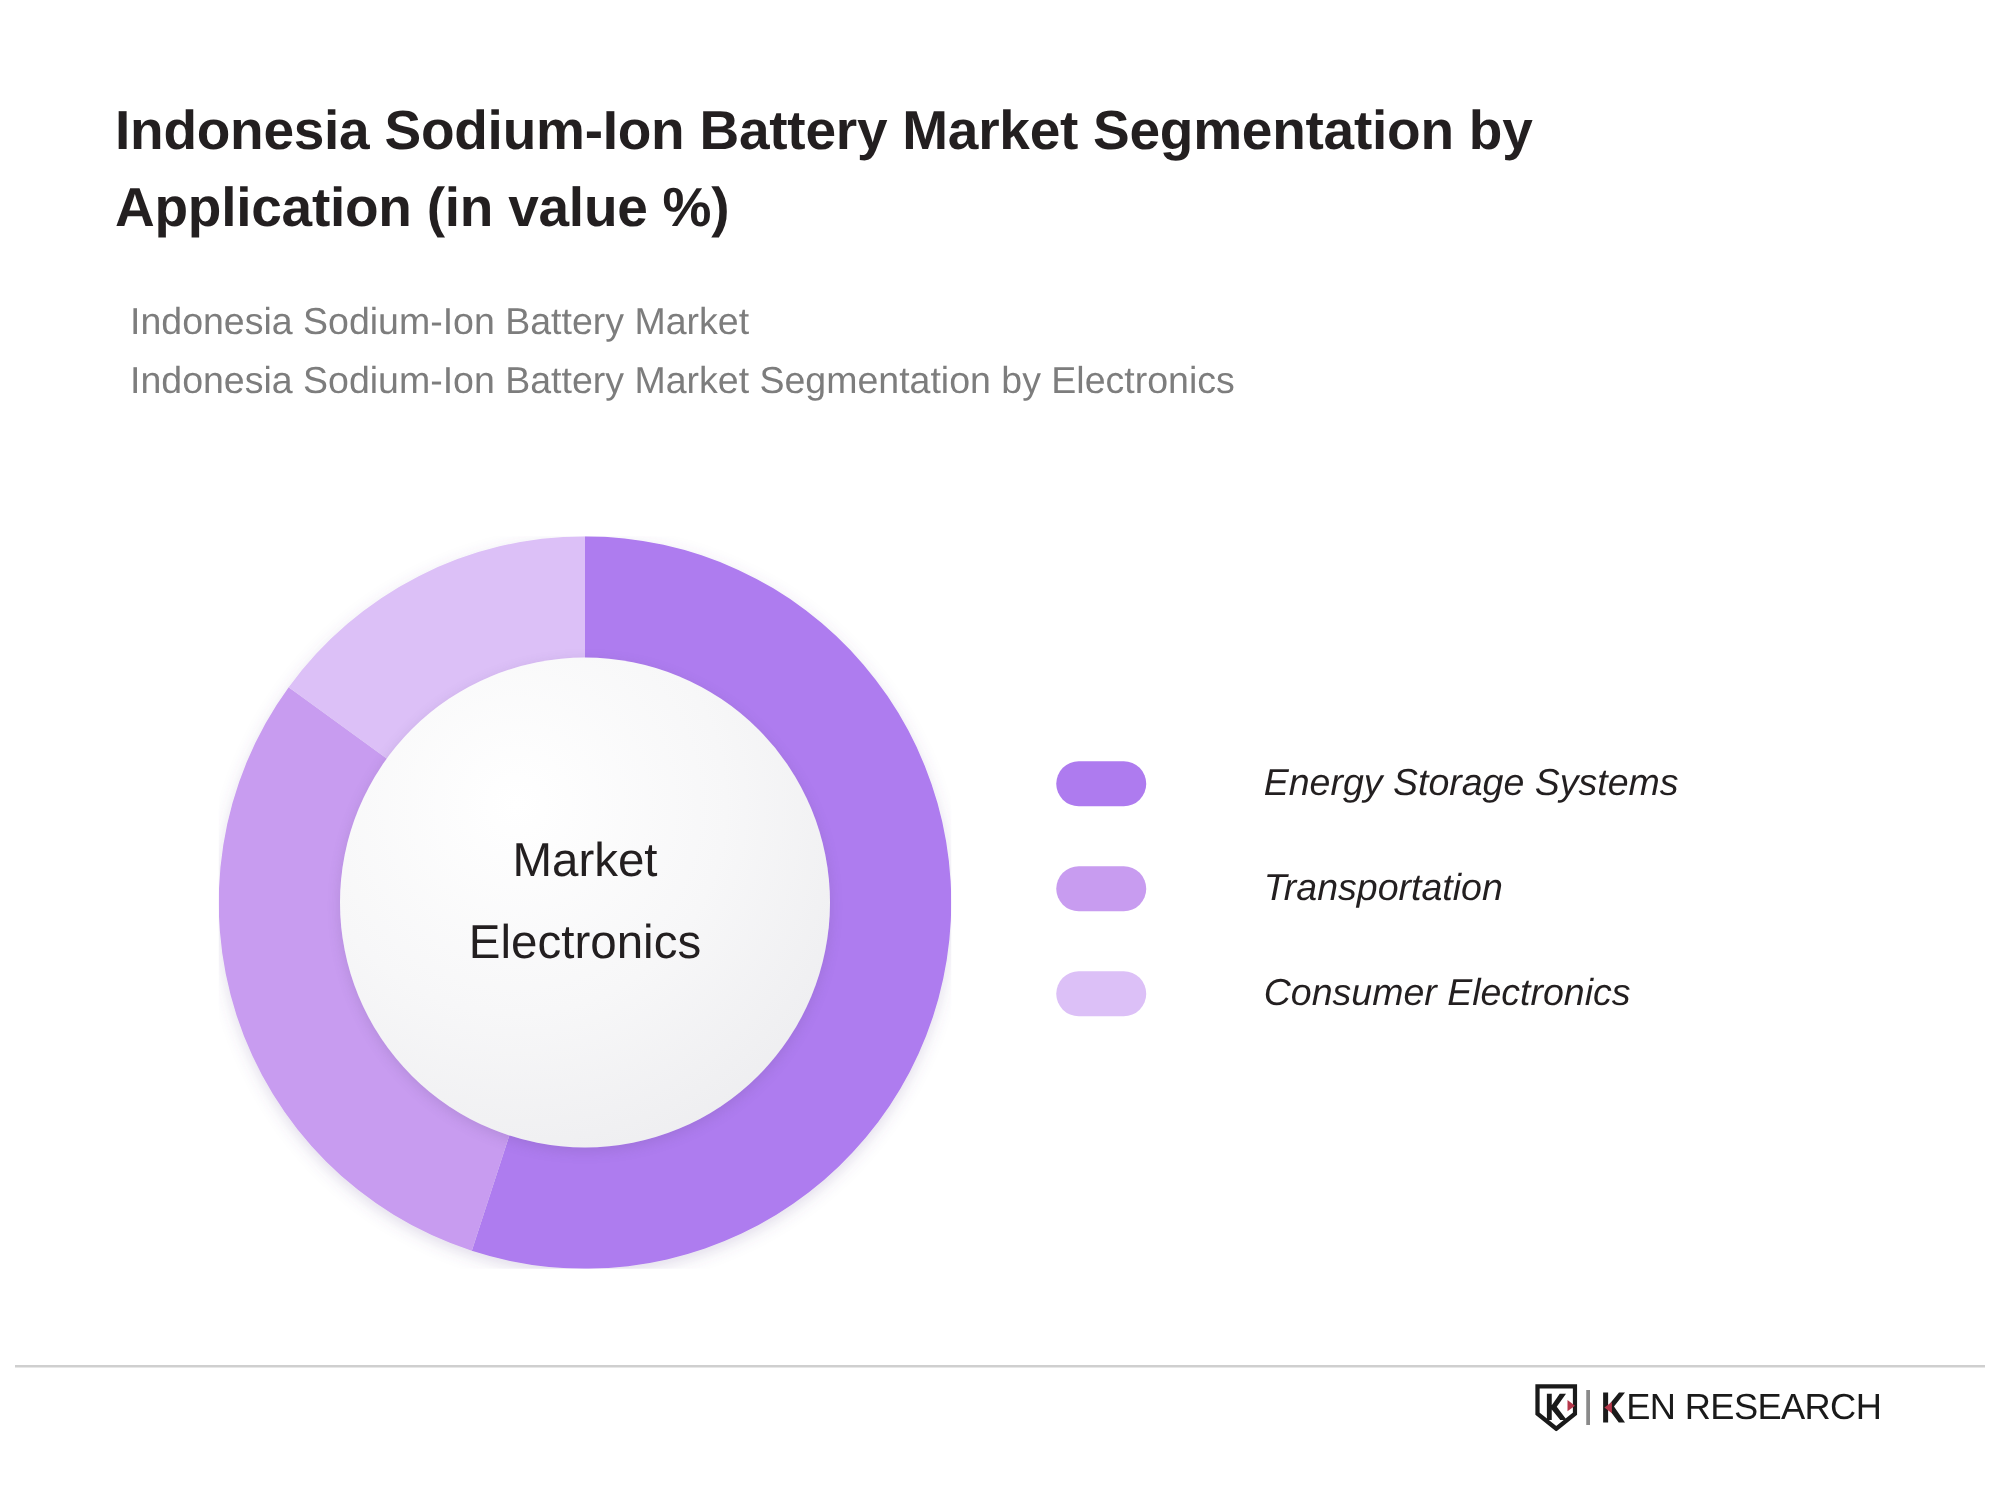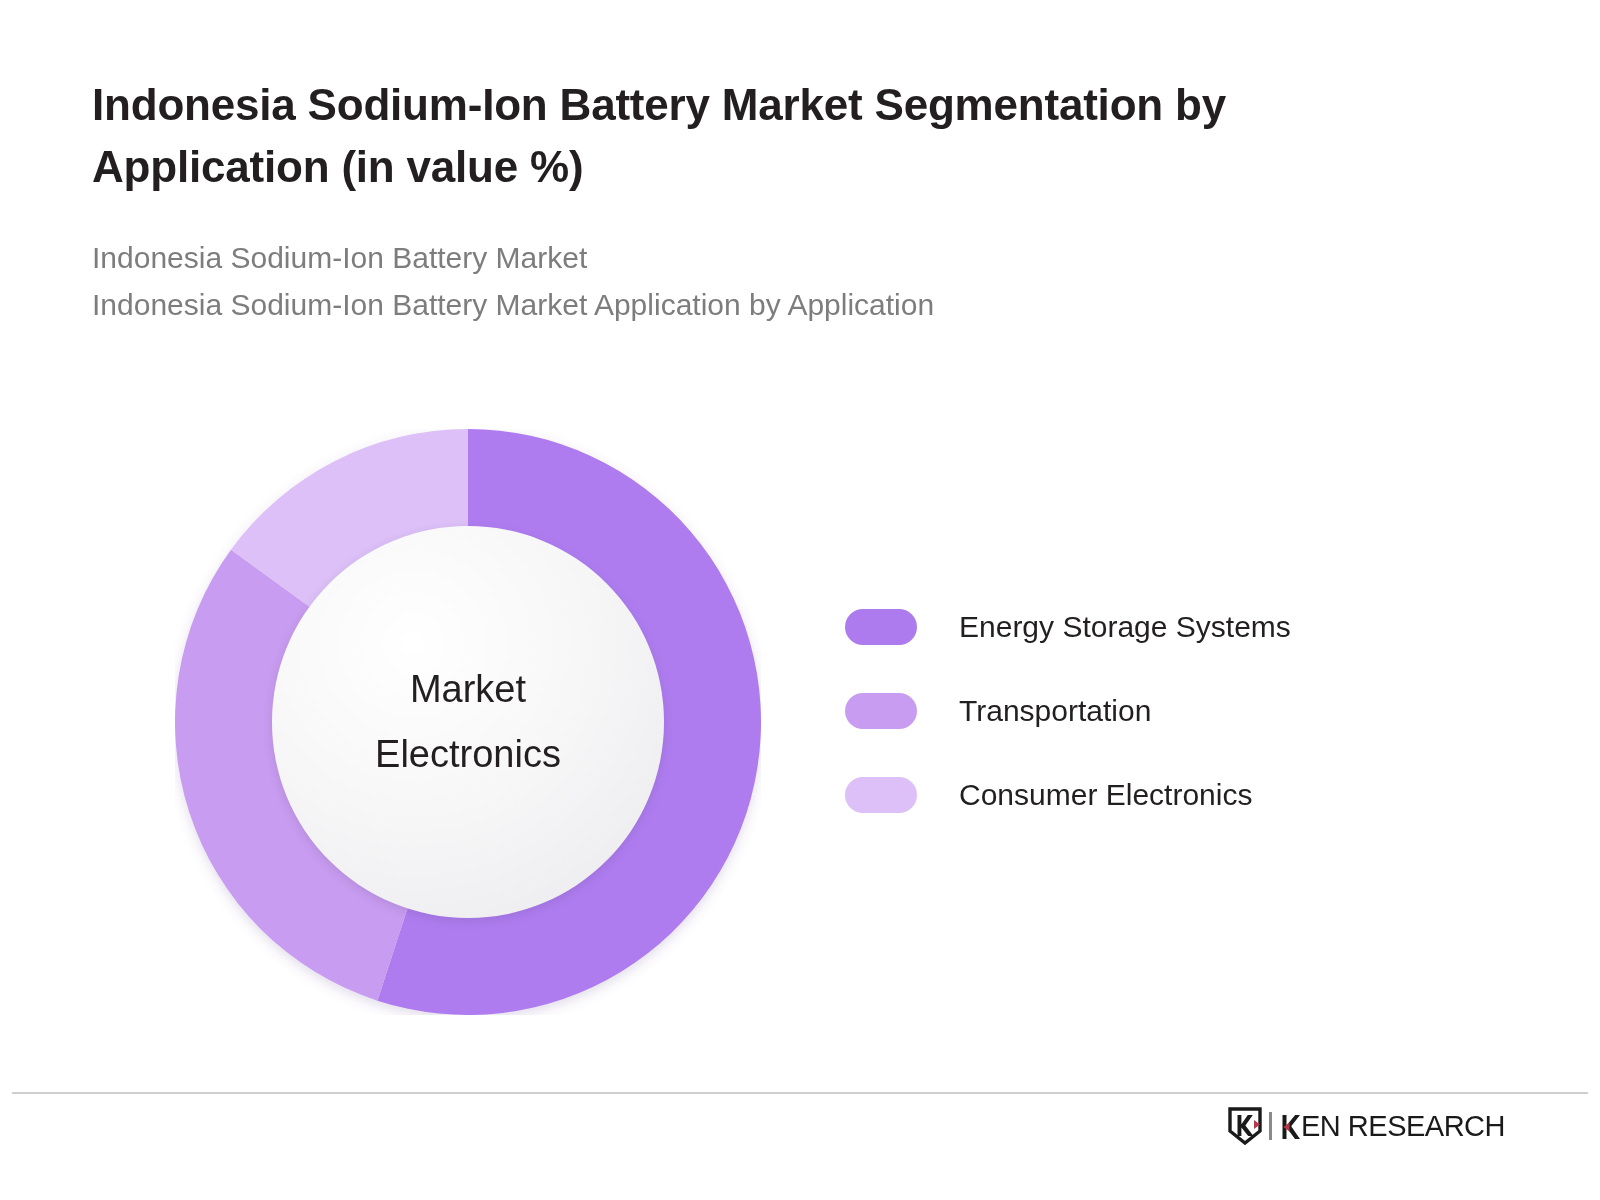--- a/index.html
+++ b/index.html
@@ -33,20 +33,21 @@
     font-size: 44px;
     font-weight: bold;
     color: #231f20;
     line-height: 1.42;
     letter-spacing: -0.2px;
     margin: 0;
     max-width: 1330px;
   }
   .subtitle-block {
     margin-top: 36px;
+    margin-left: 12px;
   }
   .subtitle-line {
     font-size: 30px;
     color: #7d7d7d;
     line-height: 1.56;
     font-weight: normal;
   }
 
   
   .chart-area {
@@ -101,24 +102,25 @@
     align-items: center;
     height: 84px;
   }
   .legend-swatch {
     width: 72px;
     height: 36px;
     border-radius: 18px;
     flex: 0 0 auto;
   }
   .legend-label {
-    margin-left: 42px;
+    margin-left: 94px;
     font-size: 30px;
     color: #231f20;
     white-space: nowrap;
+    font-style: italic;
   }
 
   
   .footer-rule {
     position: absolute;
     left: 12px;
     top: 1092px;
     width: 1576px;
     height: 2px;
     background: #cfcfcf;
@@ -167,21 +169,21 @@
 </style>
 </head>
 <body>
 
 <div class="slide">
 
   <div class="header">
     <h1 class="chart-title">Indonesia Sodium-Ion Battery Market Segmentation by Application (in value %)</h1>
     <div class="subtitle-block">
       <div class="subtitle-line">Indonesia Sodium-Ion Battery Market</div>
-      <div class="subtitle-line">Indonesia Sodium-Ion Battery Market Application by Application</div>
+      <div class="subtitle-line">Indonesia Sodium-Ion Battery Market Segmentation by Electronics</div>
     </div>
   </div>
 
   <div class="chart-area">
 
     <div class="donut-wrap">
       <svg class="donut-svg" viewBox="0 0 586 586">
         <defs>
           <filter id="donutShadow" x="-20%" y="-20%" width="140%" height="140%">
             <feDropShadow dx="0" dy="4" stdDeviation="6" flood-color="#6b4d92" flood-opacity="0.20"></feDropShadow>

